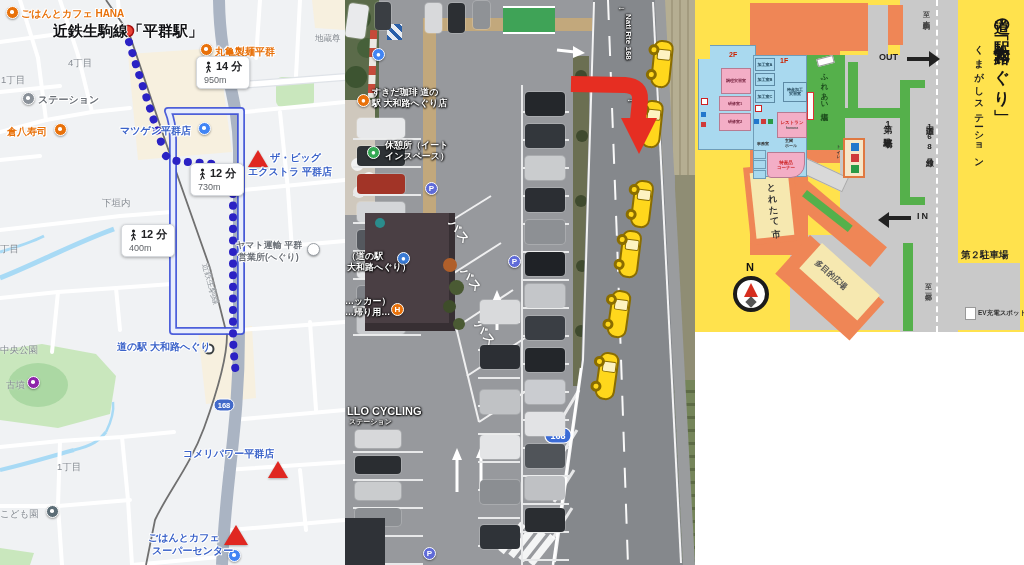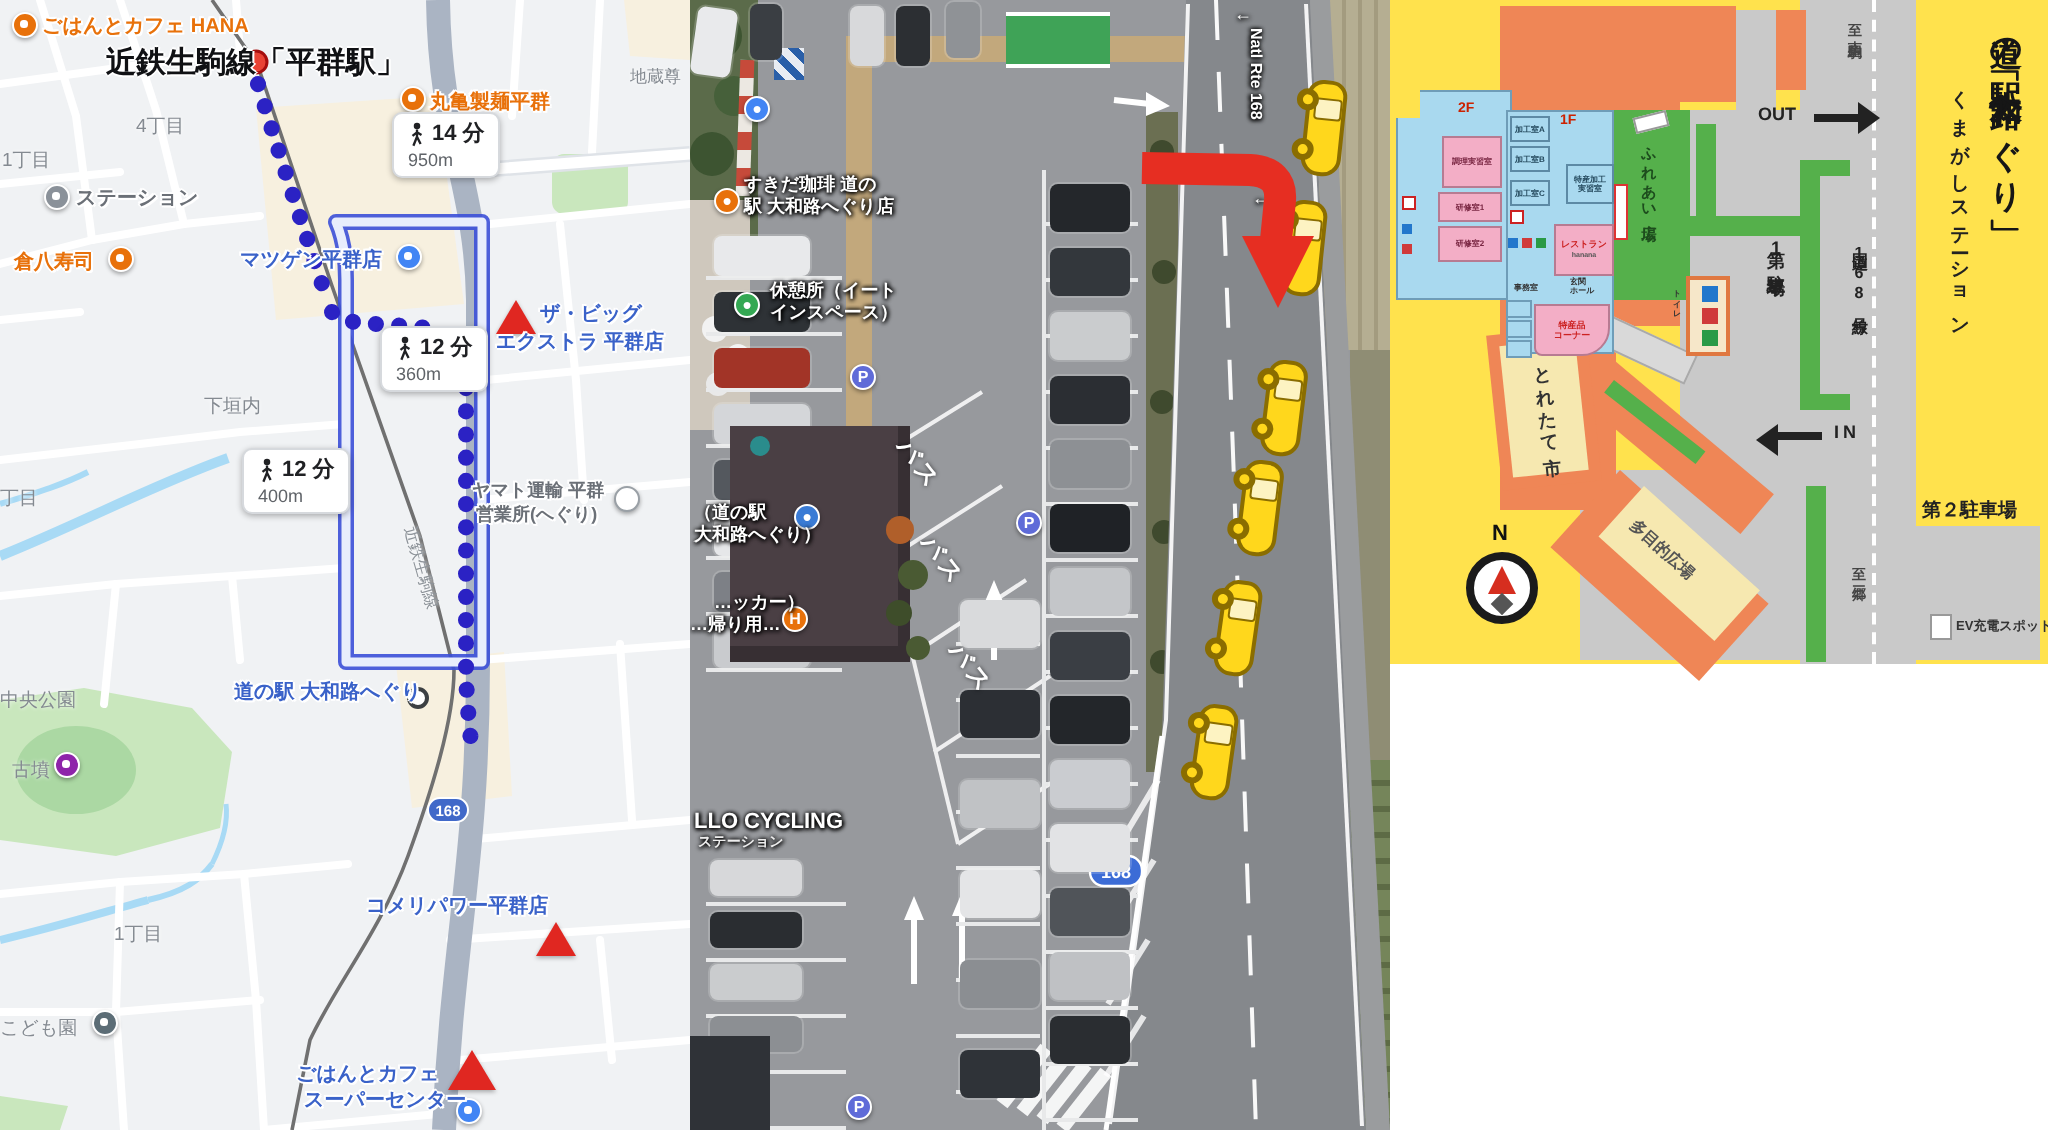--- a/index.html
+++ b/index.html
@@ -197,21 +197,21 @@
       <div class="bd">950m</div>
     </div>
     <div class="badge" style="left:190px;top:163px">
       <div class="row">
           <svg width="9" height="13" viewBox="0 0 10 14">
             <circle cx="5" cy="2" r="1.8" fill="#202124"></circle>
             <path d="M5 4 L5 8 M5 8 L3 13 M5 8 L7 12 M5 5.5 L2.5 7.5 M5 5.5 L7.5 7" stroke="#202124" stroke-width="1.3" fill="none"></path>
           </svg>
       <span class="bt">12 分</span>
         </div>
-      <div class="bd">360m</div>
+      <div class="bd">730m</div>
     </div>
     <div class="badge" style="left:121px;top:224px">
       <div class="row">
           <svg width="9" height="13" viewBox="0 0 10 14">
             <circle cx="5" cy="2" r="1.8" fill="#202124"></circle>
             <path d="M5 4 L5 8 M5 8 L3 13 M5 8 L7 12 M5 5.5 L2.5 7.5 M5 5.5 L7.5 7" stroke="#202124" stroke-width="1.3" fill="none"></path>
           </svg>
       <span class="bt">12 分</span>
         </div>
       <div class="bd">400m</div>
@@ -357,21 +357,21 @@
     <span class="scirc" style="left:80px;top:182px;background:#5f6bd8">P</span>
     <span class="scirc" style="left:163px;top:255px;background:#5f6bd8">P</span>
     <span class="scirc" style="left:78px;top:547px;background:#5f6bd8">P</span>
 
     <div class="sat-label" style="left:27px;top:87px">すきだ珈琲 道の</div>
     <div class="sat-label" style="left:27px;top:98px">駅 大和路へぐり店</div>
     <div class="sat-label" style="left:40px;top:140px">休憩所（イート</div>
     <div class="sat-label" style="left:40px;top:151px">インスペース）</div>
     <div class="sat-label" style="left:2px;top:251px">（道の駅</div>
     <div class="sat-label" style="left:2px;top:262px">大和路へぐり）</div>
-    <div class="sat-label" style="left:12px;top:296px">…ッカー）</div>
+    <div class="sat-label" style="left:0px;top:296px">…ッカー）</div>
     <div class="sat-label" style="left:0px;top:307px">…帰り用…</div>
     <div class="sat-label" style="left:2px;top:405px;font-size:11px">LLO CYCLING</div>
     <div class="sat-label" style="left:4px;top:418px;font-size:7px;color:#eee">ステーション</div>
 
     <div class="sat-label" style="left:272px;top:2px;font-size:9px">←</div>
     <div class="sat-label vt" style="left:278px;top:14px;font-size:8px;text-orientation:mixed;letter-spacing:0">Natl Rte 168</div>
     <div class="sat-label" style="left:281px;top:94px;font-size:9px">←</div>
 
     <div class="ycar" style="left:303px;top:40px;transform:rotate(6deg)">
         <div class="body"></div>

